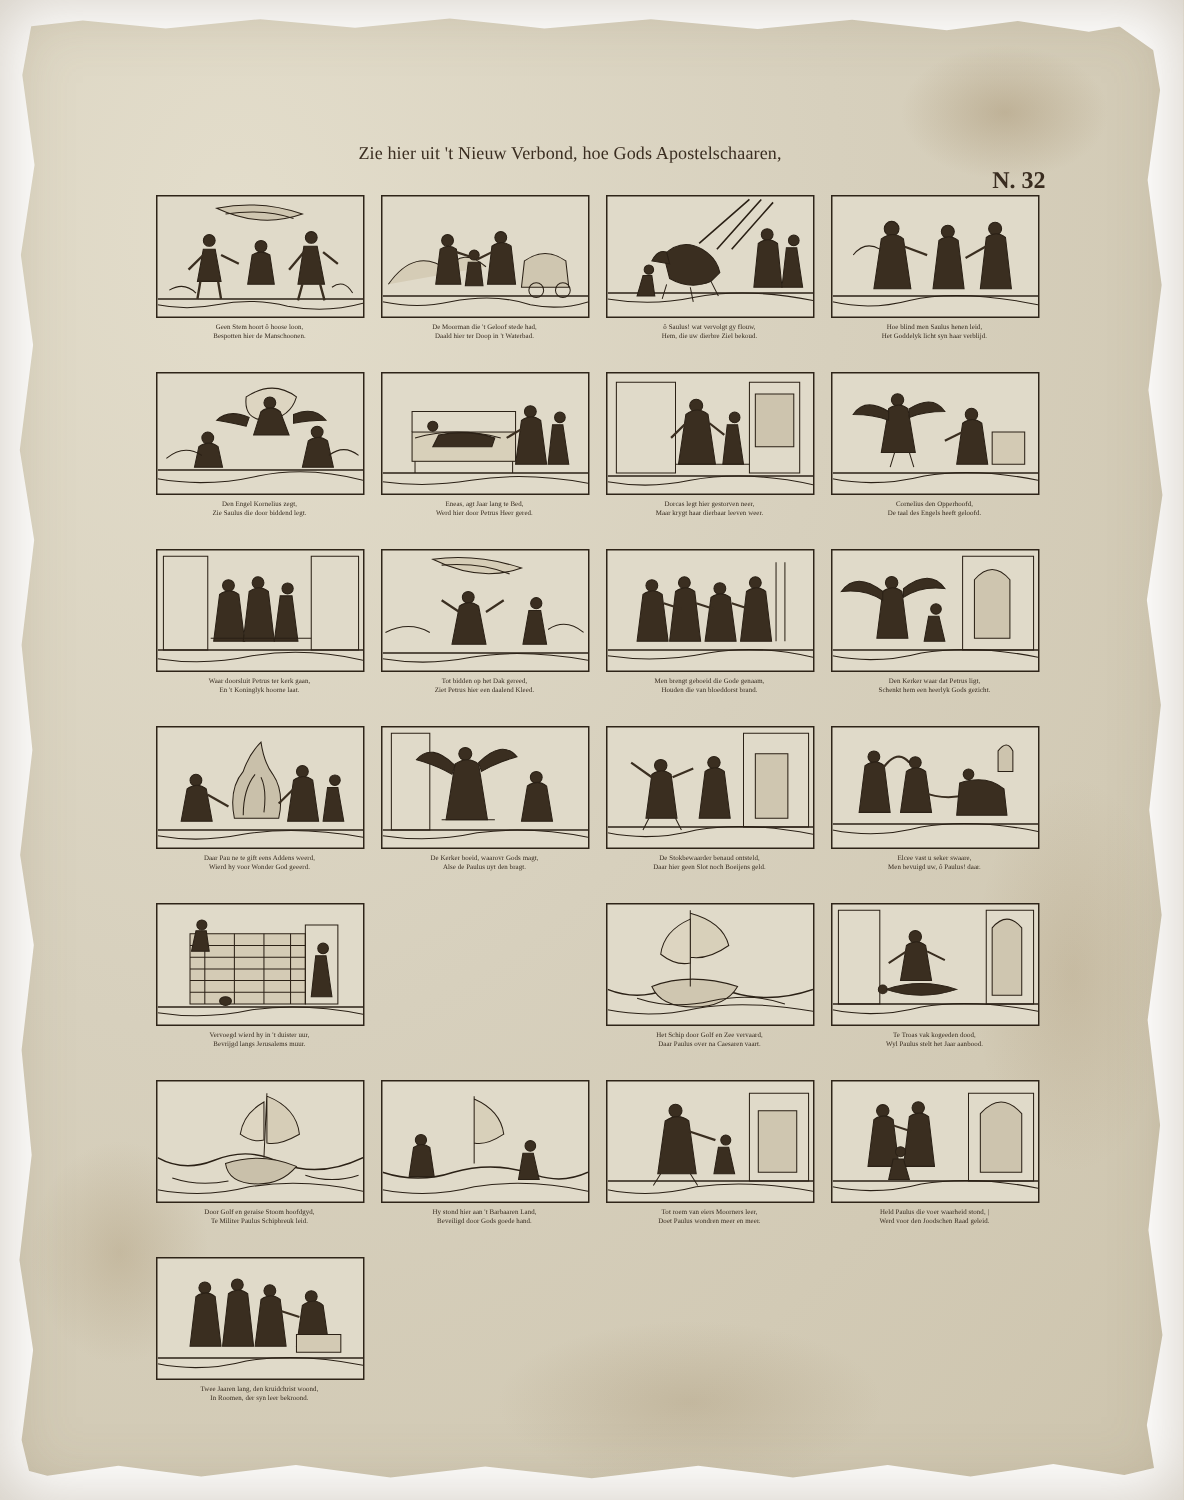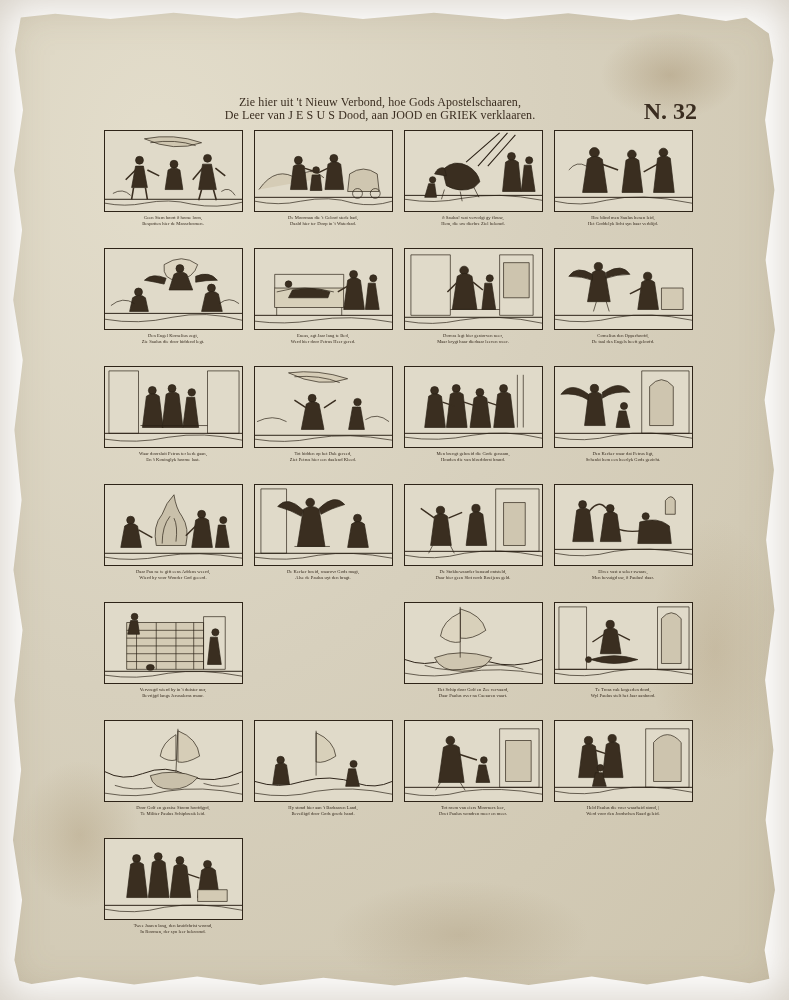--- a/index.html
+++ b/index.html
@@ -75,22 +75,22 @@
     text-align: center;
     color: #3a2d20;
     font-size: 12px;
     line-height: 13px;
     letter-spacing: 0.1px;
   }
   .headline .l2 { display:block; }
   .sheet-number {
     position: absolute;
     right: 92px;
-    top: 98px;
-    font-size: 24px;
+    top: 112px;
+    font-size: 16px;
     font-weight: bold;
     color: #3a2d20;
     font-family: "Liberation Serif", serif;
   }
   .grid {
     position: absolute;
     left: 98px;
     top: 130px;
     width: 600px;
     display: grid;
@@ -145,21 +145,20 @@
 
   <div class="stain" style="left:600px;top:30px;width:140px;height:90px;background:radial-gradient(ellipse,rgba(150,126,88,0.35),rgba(150,126,88,0) 70%);"></div>
   <div class="stain" style="left:20px;top:760px;width:120px;height:150px;background:radial-gradient(ellipse,rgba(160,138,100,0.30),rgba(160,138,100,0) 70%);"></div>
   <div class="stain" style="left:330px;top:880px;width:260px;height:110px;background:radial-gradient(ellipse,rgba(150,128,92,0.25),rgba(150,128,92,0) 70%);"></div>
   <div class="stain" style="left:650px;top:520px;width:130px;height:260px;background:radial-gradient(ellipse,rgba(158,134,96,0.22),rgba(158,134,96,0) 72%);"></div>
 
   <div id="content">
 
     <div class="headline">
       <span class="l1">Zie hier uit 't Nieuw Verbond,  hoe Gods Apostelschaaren,</span>
-      <span class="l2">De Leer van J E S U S Dood,  aan JOOD en GRIEK verklaaren.</span>
     </div>
 
     <div class="sheet-number">N. 32</div>
 
     <div class="grid">
 
       <div class="cell">
         <div class="cut">
           <svg viewBox="0 0 139 82" preserveAspectRatio="none" aria-hidden="true">
             <g stroke="#2b2116" fill="none" stroke-width="0.7">

